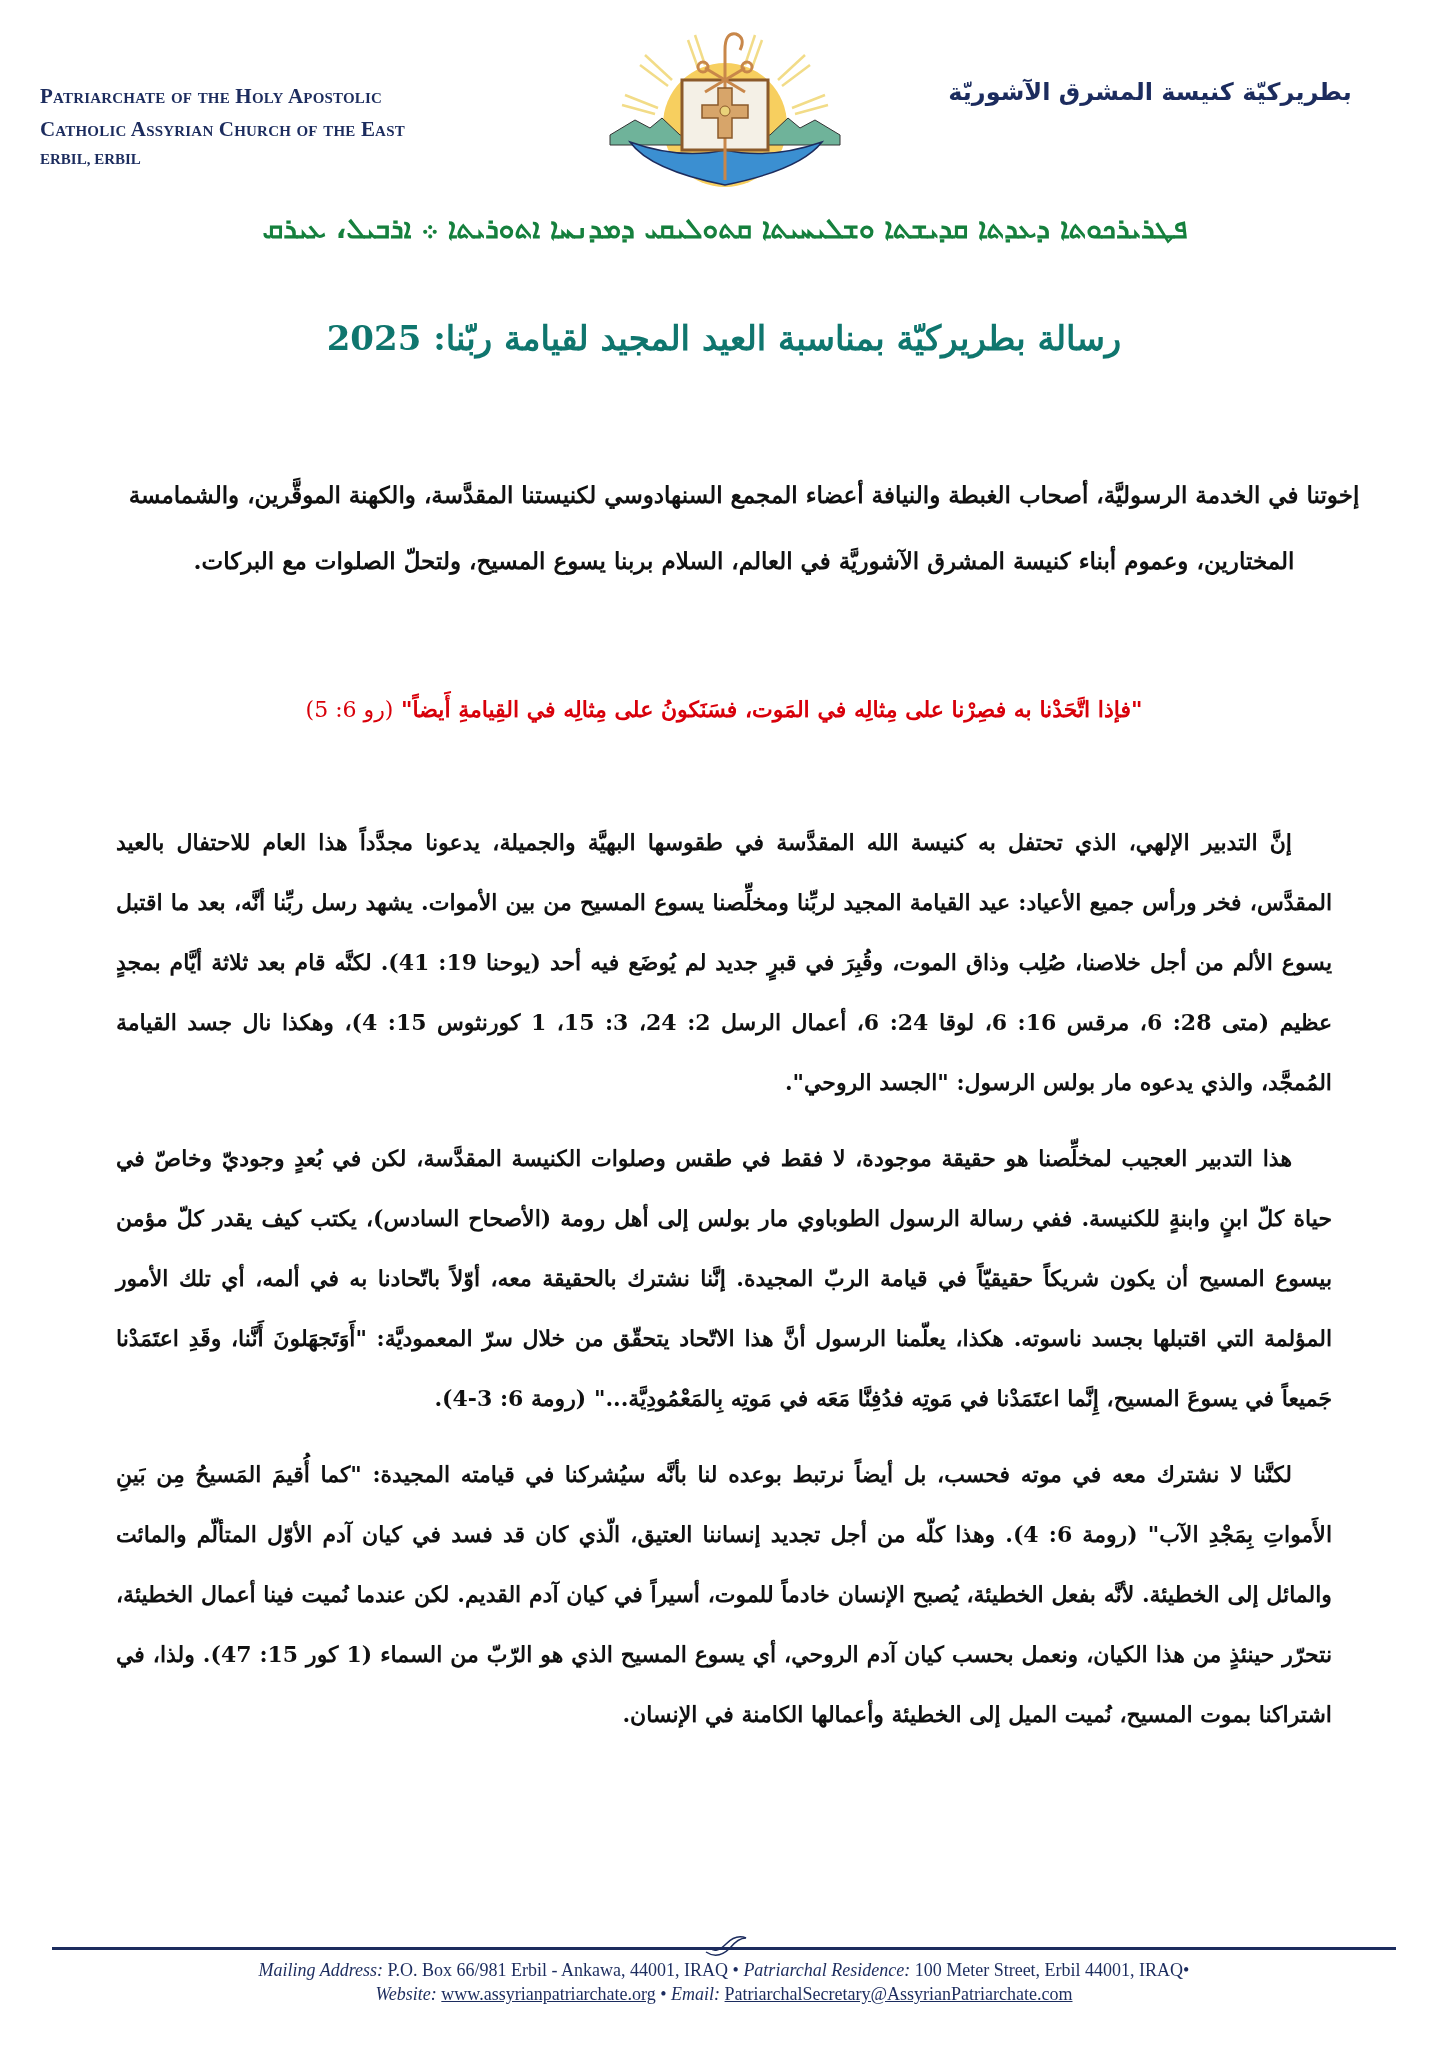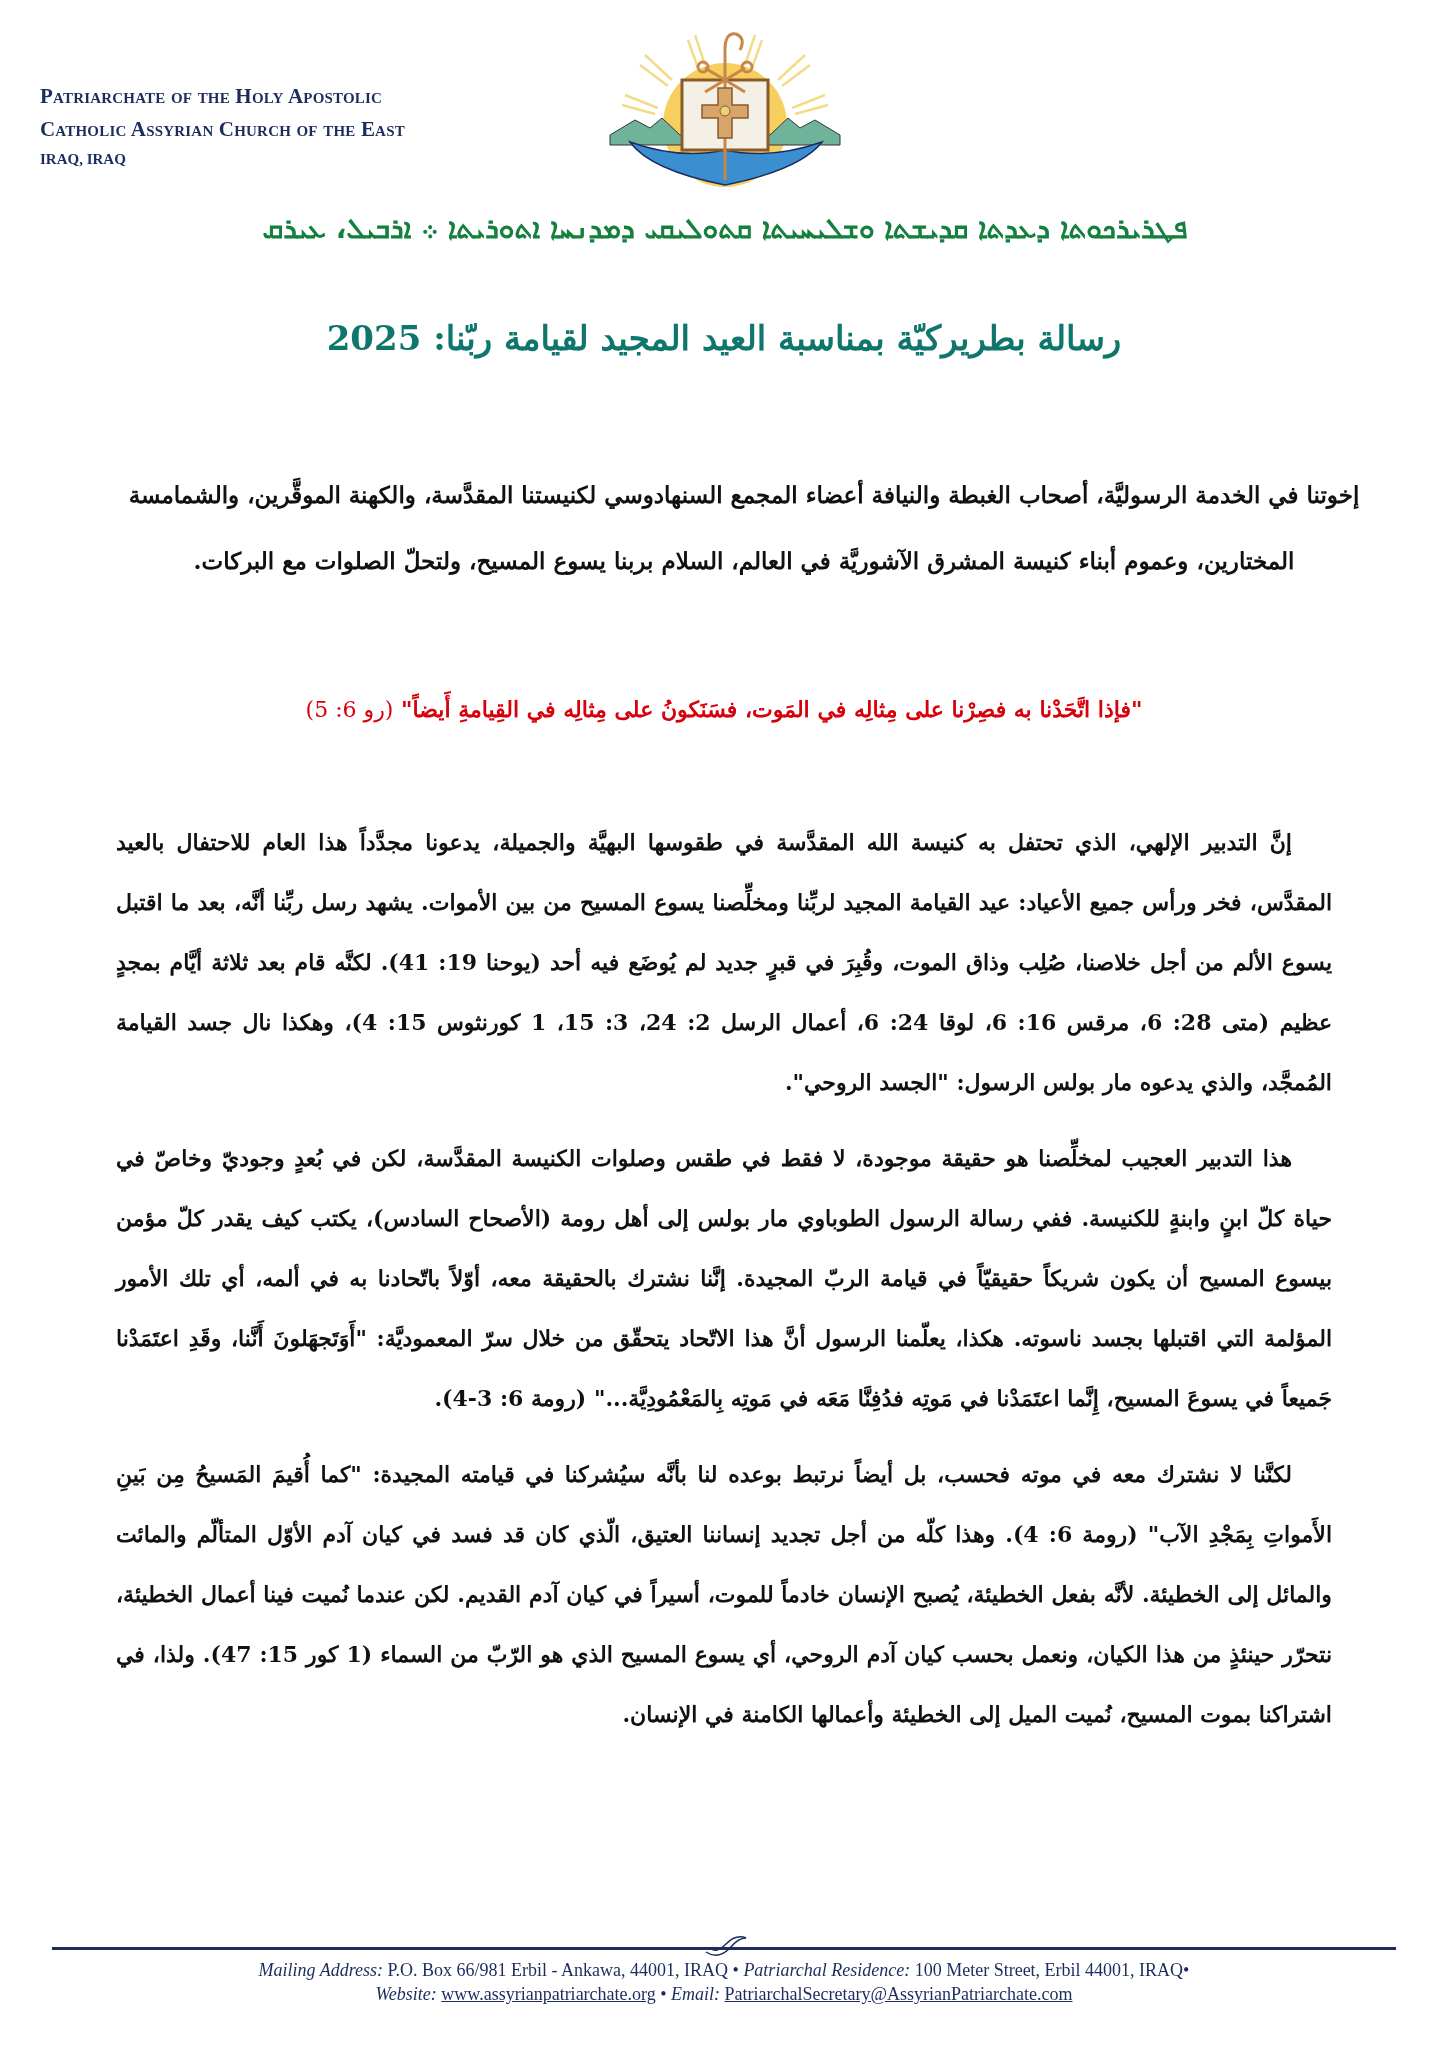--- a/index.html
+++ b/index.html
@@ -37,21 +37,21 @@
   .footer { position: absolute; left: 0; top: 1958px; width: 1448px; text-align: center; color: #1c2c5e; font-family: "Liberation Serif", serif; font-size: 18px; line-height: 24px; }
   .footer i { font-style: italic; margin-top: 28px; }
   .footer a { color: #1c2c5e; text-decoration: underline; }
 </style>
 </head>
 <body>
 
 <div class="lh-en">
   <div class="l1">Patriarchate of the Holy Apostolic</div>
   <div class="l2">Catholic Assyrian Church of the East</div>
-  <div class="l3">IRAQ, IRAQ</div>
+  <div class="l3">ERBIL, ERBIL</div>
 </div>
 
 <svg class="logo" viewBox="0 0 250 180">
   <g stroke="#f2dc88" stroke-width="2.5">
     <line x1="95" y1="25" x2="105" y2="55"></line>
       <line x1="88" y1="30" x2="98" y2="58"></line>
     <line x1="155" y1="25" x2="145" y2="55"></line>
       <line x1="162" y1="30" x2="152" y2="58"></line>
     <line x1="45" y1="45" x2="72" y2="70"></line>
       <line x1="40" y1="55" x2="68" y2="76"></line>
@@ -72,20 +72,21 @@
     <line x1="105" y1="58" x2="145" y2="82"></line>
       <line x1="145" y1="58" x2="105" y2="82"></line>
     <circle cx="103" cy="57" r="5"></circle>
       <circle cx="147" cy="57" r="5"></circle>
   </g>
   <path d="M118 78 L132 78 L132 95 L148 95 L148 108 L132 108 L132 128 L118 128 L118 108 L102 108 L102 95 L118 95 Z" fill="#d7a56a" stroke="#8b5a2b" stroke-width="1.5"></path>
   <circle cx="125" cy="101" r="5" fill="#e9d27a" stroke="#8b5a2b"></circle>
 </svg>
 
 <div class="lh-ar">
+  <div class="a1">بطريركيّة كنيسة المشرق الآشوريّة</div>
 </div>
 
 <div class="syriac">ܦܛܪܝܪܟܘܬܐ ܕܥܕܬܐ ܩܕܝܫܬܐ ܘܫܠܝܚܝܬܐ ܩܬܘܠܝܩܝ ܕܡܕܢܚܐ ܐܬܘܪܝܬܐ ܀ ܐܪܒܝܠ، ܥܝܪܩ</div>
 
 <div class="title">رسالة بطريركيّة بمناسبة العيد المجيد لقيامة ربّنا: 2025</div>
 
 <div class="body greeting">إخوتنا في الخدمة الرسوليَّة، أصحاب الغبطة والنيافة أعضاء المجمع السنهادوسي لكنيستنا المقدَّسة، والكهنة الموقَّرين، والشمامسة المختارين، وعموم أبناء كنيسة المشرق الآشوريَّة في العالم، السلام بربنا يسوع المسيح، ولتحلّ الصلوات مع البركات.</div>
 
 <div class="verse">
   <span>"فإذا اتَّحَدْنا به فصِرْنا على مِثالِه في المَوت، فسَنَكونُ على مِثالِه في القِيامةِ أَيضاً"</span>

